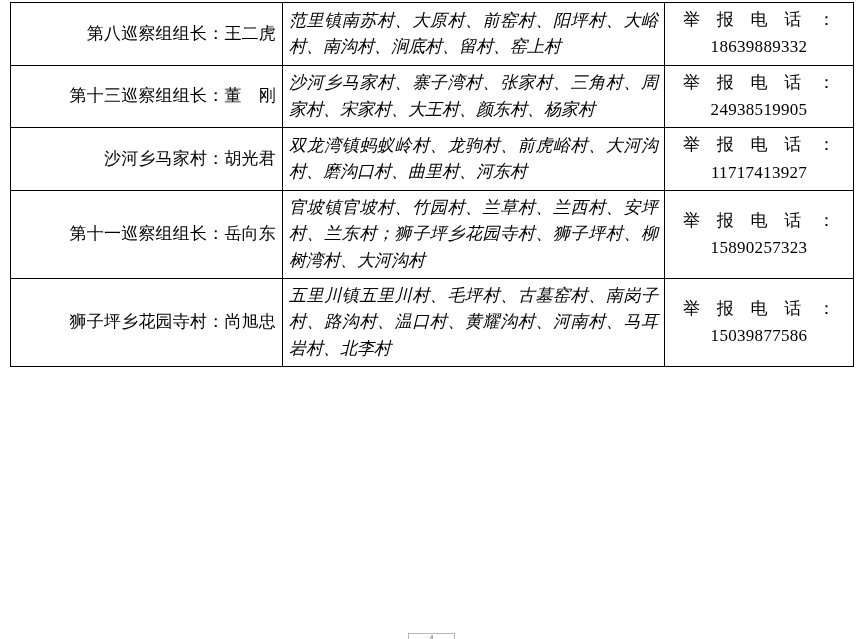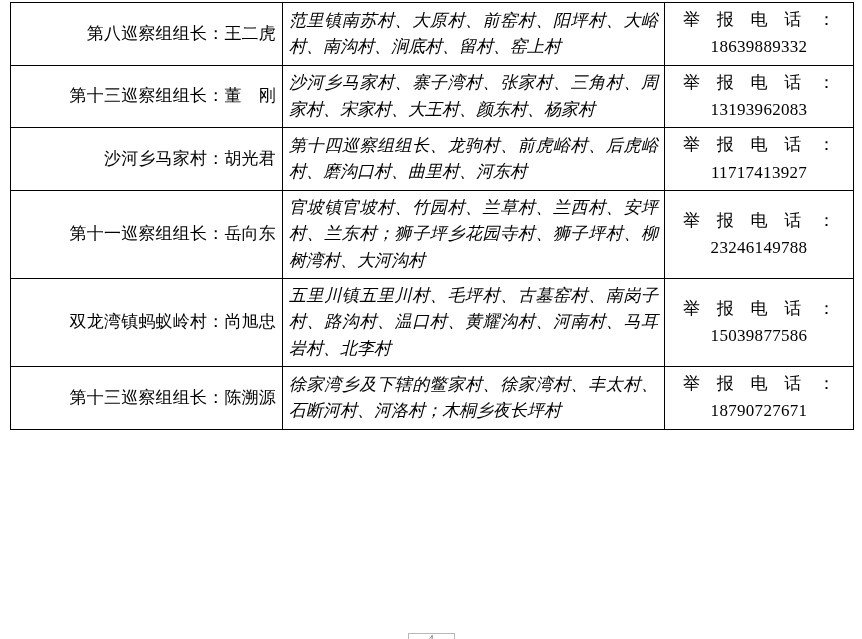--- a/index.html
+++ b/index.html
@@ -111,59 +111,51 @@
           <span class="phone-label">举报电话：</span>
           <span class="phone-number">18639889332</span>
         </td>
       </tr>
 
       <tr>
         <td class="leader">第十三巡察组组长：董　刚</td>
         <td class="villages">沙河乡马家村、寨子湾村、张家村、三角村、周家村、宋家村、大王村、颜东村、杨家村</td>
         <td class="phone">
           <span class="phone-label">举报电话：</span>
-          <span class="phone-number">13193962083</span>
+          <span class="phone-number">24938519905</span>
         </td>
       </tr>
 
       <tr>
         <td class="leader">沙河乡马家村：胡光君</td>
-        <td class="villages">第十四巡察组组长、龙驹村、前虎峪村、后虎峪村、磨沟口村、曲里村、河东村</td>
+        <td class="villages">双龙湾镇蚂蚁岭村、龙驹村、前虎峪村、大河沟村、磨沟口村、曲里村、河东村</td>
         <td class="phone">
           <span class="phone-label">举报电话：</span>
           <span class="phone-number">11717413927</span>
         </td>
       </tr>
 
       <tr>
         <td class="leader">第十一巡察组组长：岳向东</td>
         <td class="villages">官坡镇官坡村、竹园村、兰草村、兰西村、安坪村、兰东村；狮子坪乡花园寺村、狮子坪村、柳树湾村、大河沟村</td>
         <td class="phone">
           <span class="phone-label">举报电话：</span>
-          <span class="phone-number">23246149788</span>
+          <span class="phone-number">15890257323</span>
         </td>
       </tr>
 
       <tr>
-        <td class="leader">双龙湾镇蚂蚁岭村：尚旭忠</td>
+        <td class="leader">狮子坪乡花园寺村：尚旭忠</td>
         <td class="villages">五里川镇五里川村、毛坪村、古墓窑村、南岗子村、路沟村、温口村、黄耀沟村、河南村、马耳岩村、北李村</td>
         <td class="phone">
           <span class="phone-label">举报电话：</span>
           <span class="phone-number">15039877586</span>
         </td>
       </tr>
 
-      <tr>
-        <td class="leader">第十三巡察组组长：陈溯源</td>
-        <td class="villages">徐家湾乡及下辖的鳖家村、徐家湾村、丰太村、石断河村、河洛村；木桐乡夜长坪村</td>
-        <td class="phone">
-          <span class="phone-label">举报电话：</span>
-          <span class="phone-number">18790727671</span>
-        </td>
-      </tr>
 
 
     </tbody>
   </table>
 
   <div class="footer-mark">
     <span>— 4 —</span>
   </div>
 
 </div>

